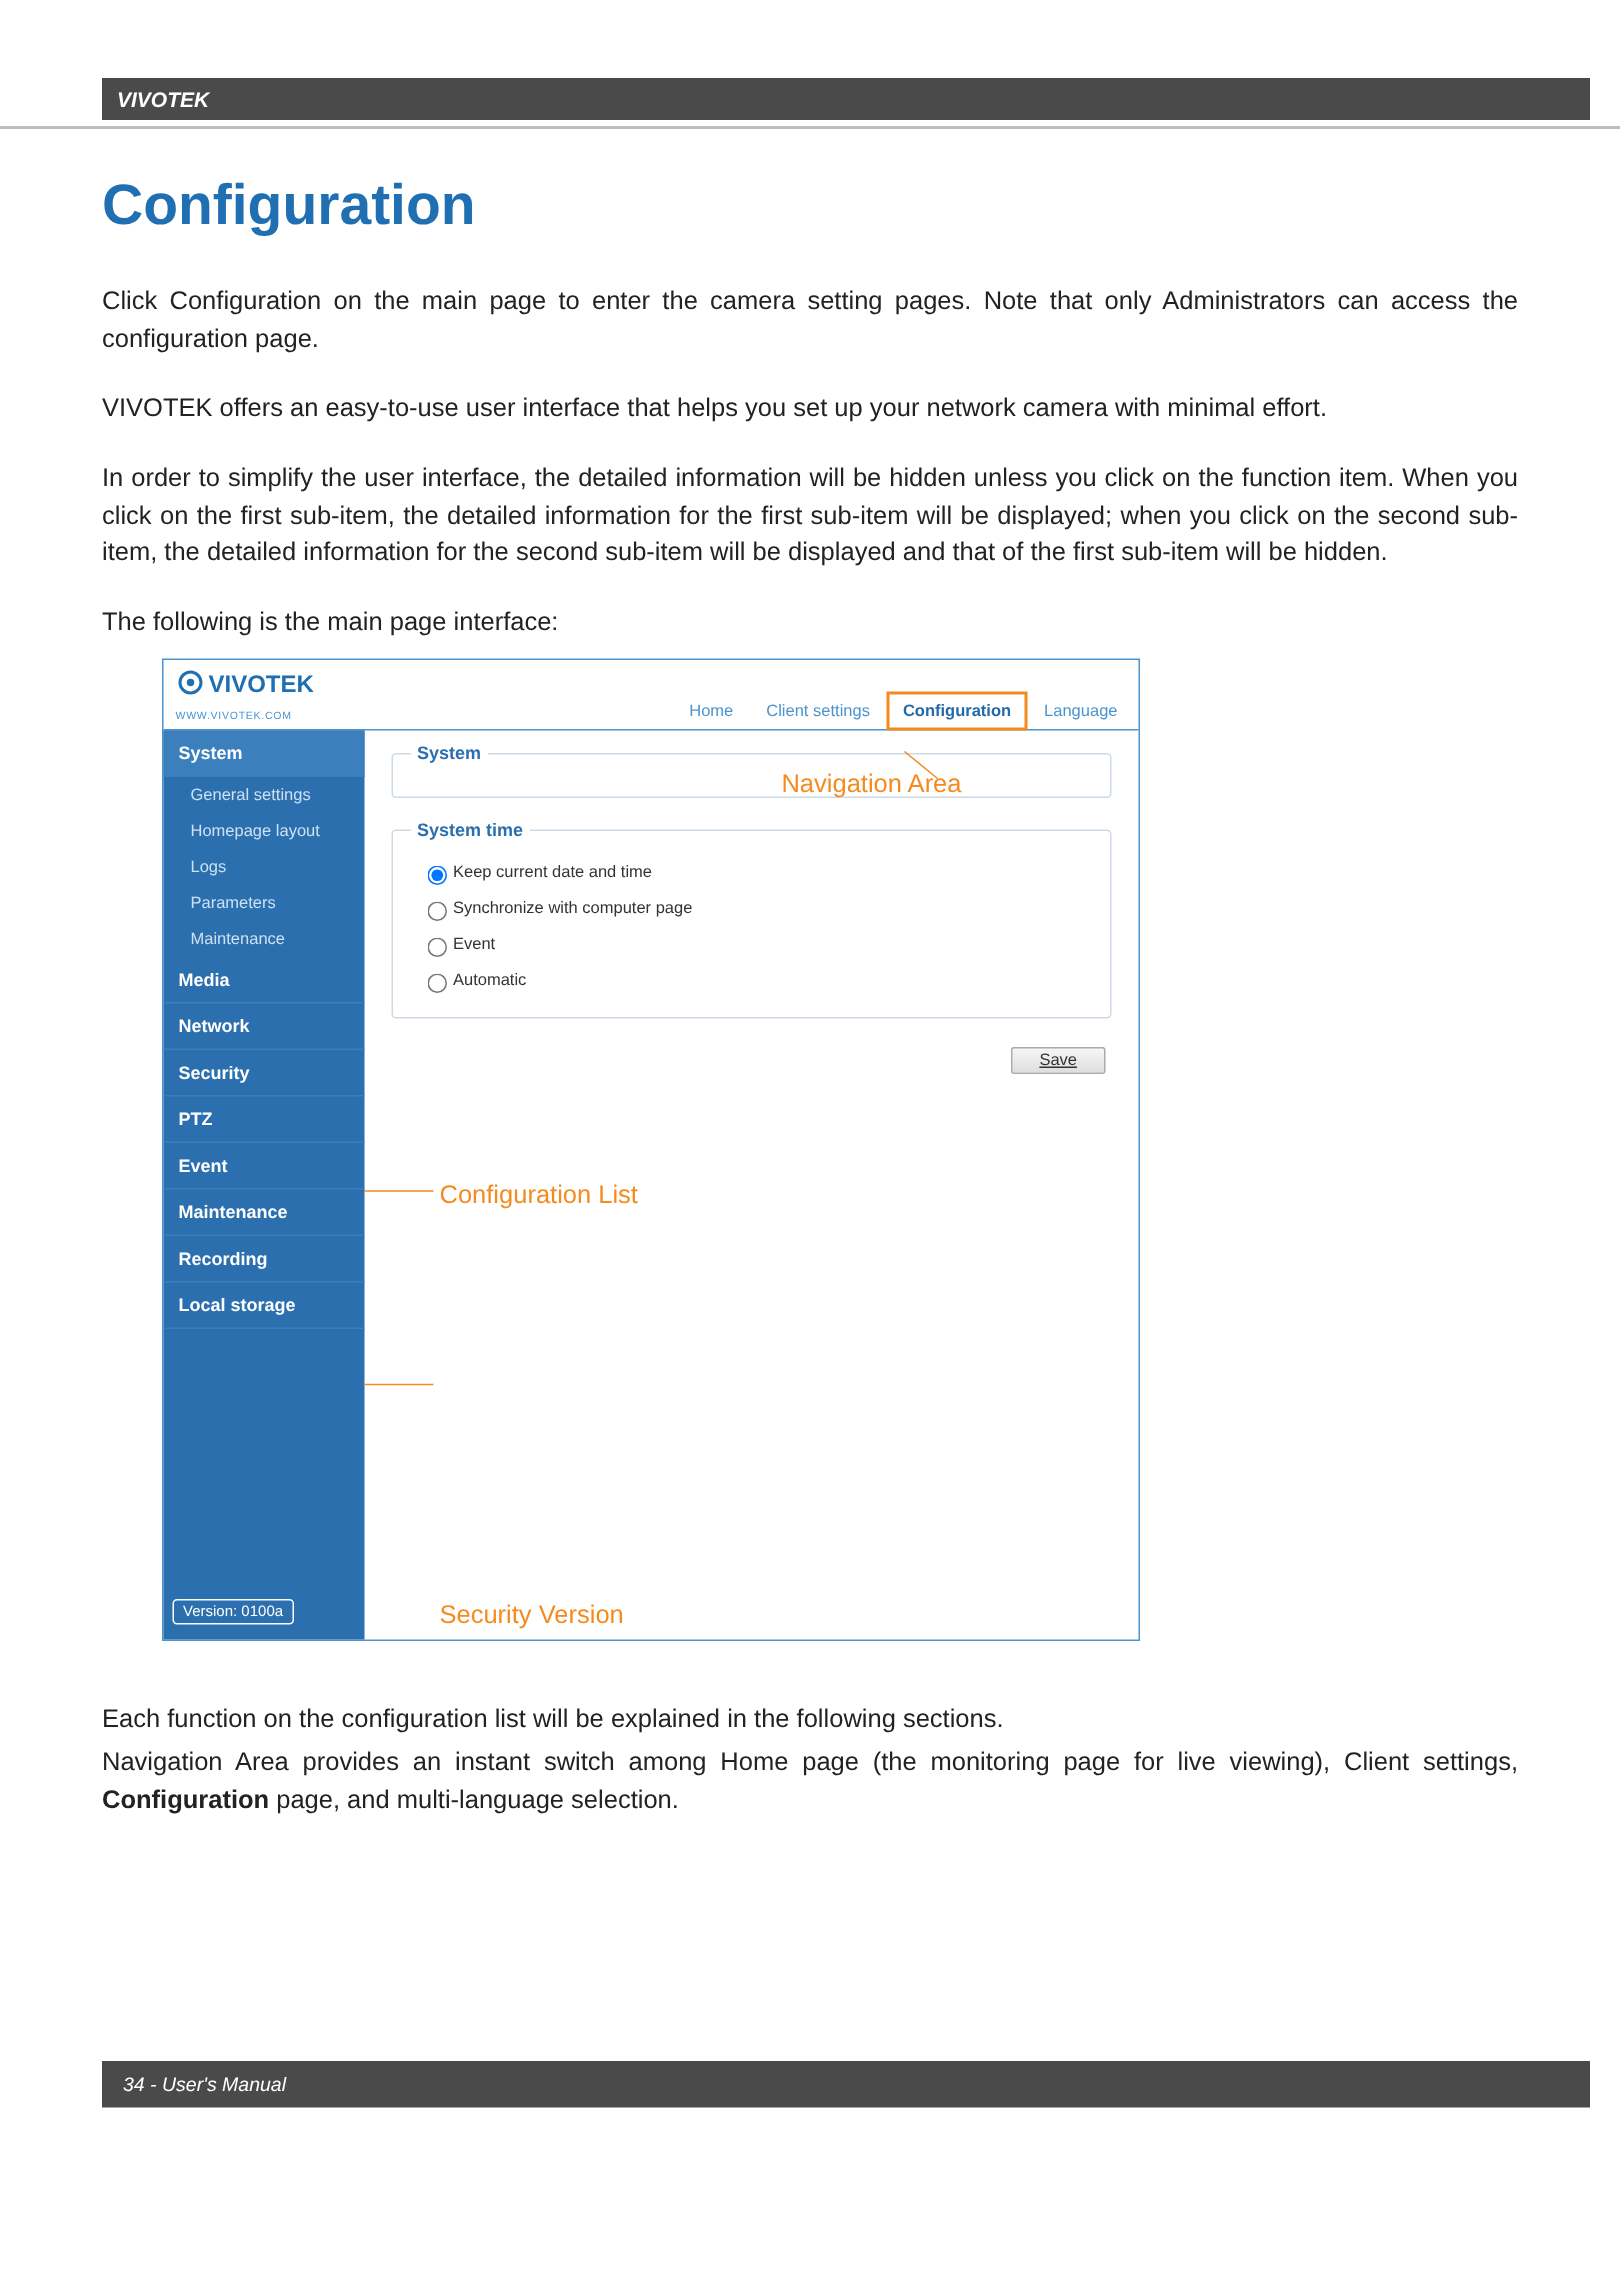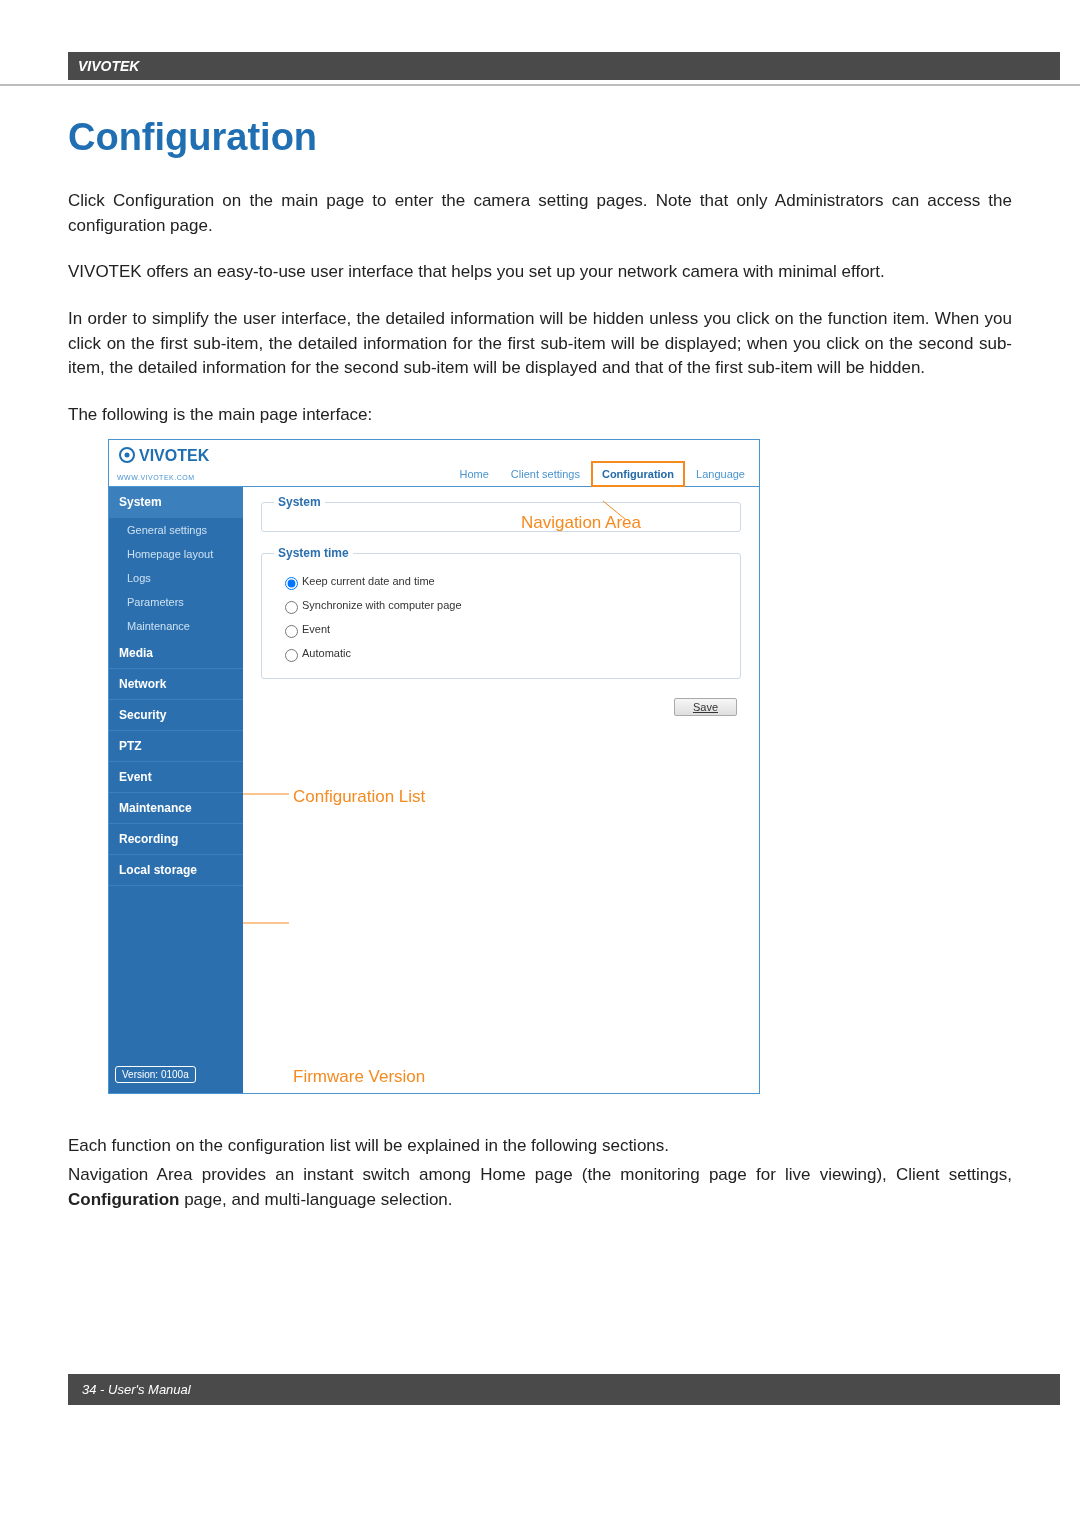--- a/index.html
+++ b/index.html
@@ -244,21 +244,21 @@
             <div class="ss-radio-row"><input type="radio" style=""><span>Automatic</span></div>
           </fieldset>
 
           <div class="ss-save-row">
             <span class="ss-save">Save</span>
           </div>
         </div>
 
         <span class="annot" style="top:26px; right:118px;">Navigation Area</span>
         <span class="annot" style="top:300px; left:50px;">Configuration List</span>
-        <span class="annot" style="bottom:6px; left:50px;">Firmware Version</span>
+        <span class="annot" style="bottom:6px; left:50px;">Security Version</span>
 
         <svg style="position:absolute;top:0;left:0;width:100%;height:100%;pointer-events:none;">
           <line x1="360" y1="14" x2="382" y2="32" stroke="#f58a1f" stroke-width="1"></line>
           <line x1="46" y1="307" x2="-2" y2="307" stroke="#f58a1f" stroke-width="1"></line>
           <line x1="46" y1="436" x2="-2" y2="436" stroke="#f58a1f" stroke-width="1"></line>
         </svg>
       </div>
     </div>
   </div>
 

